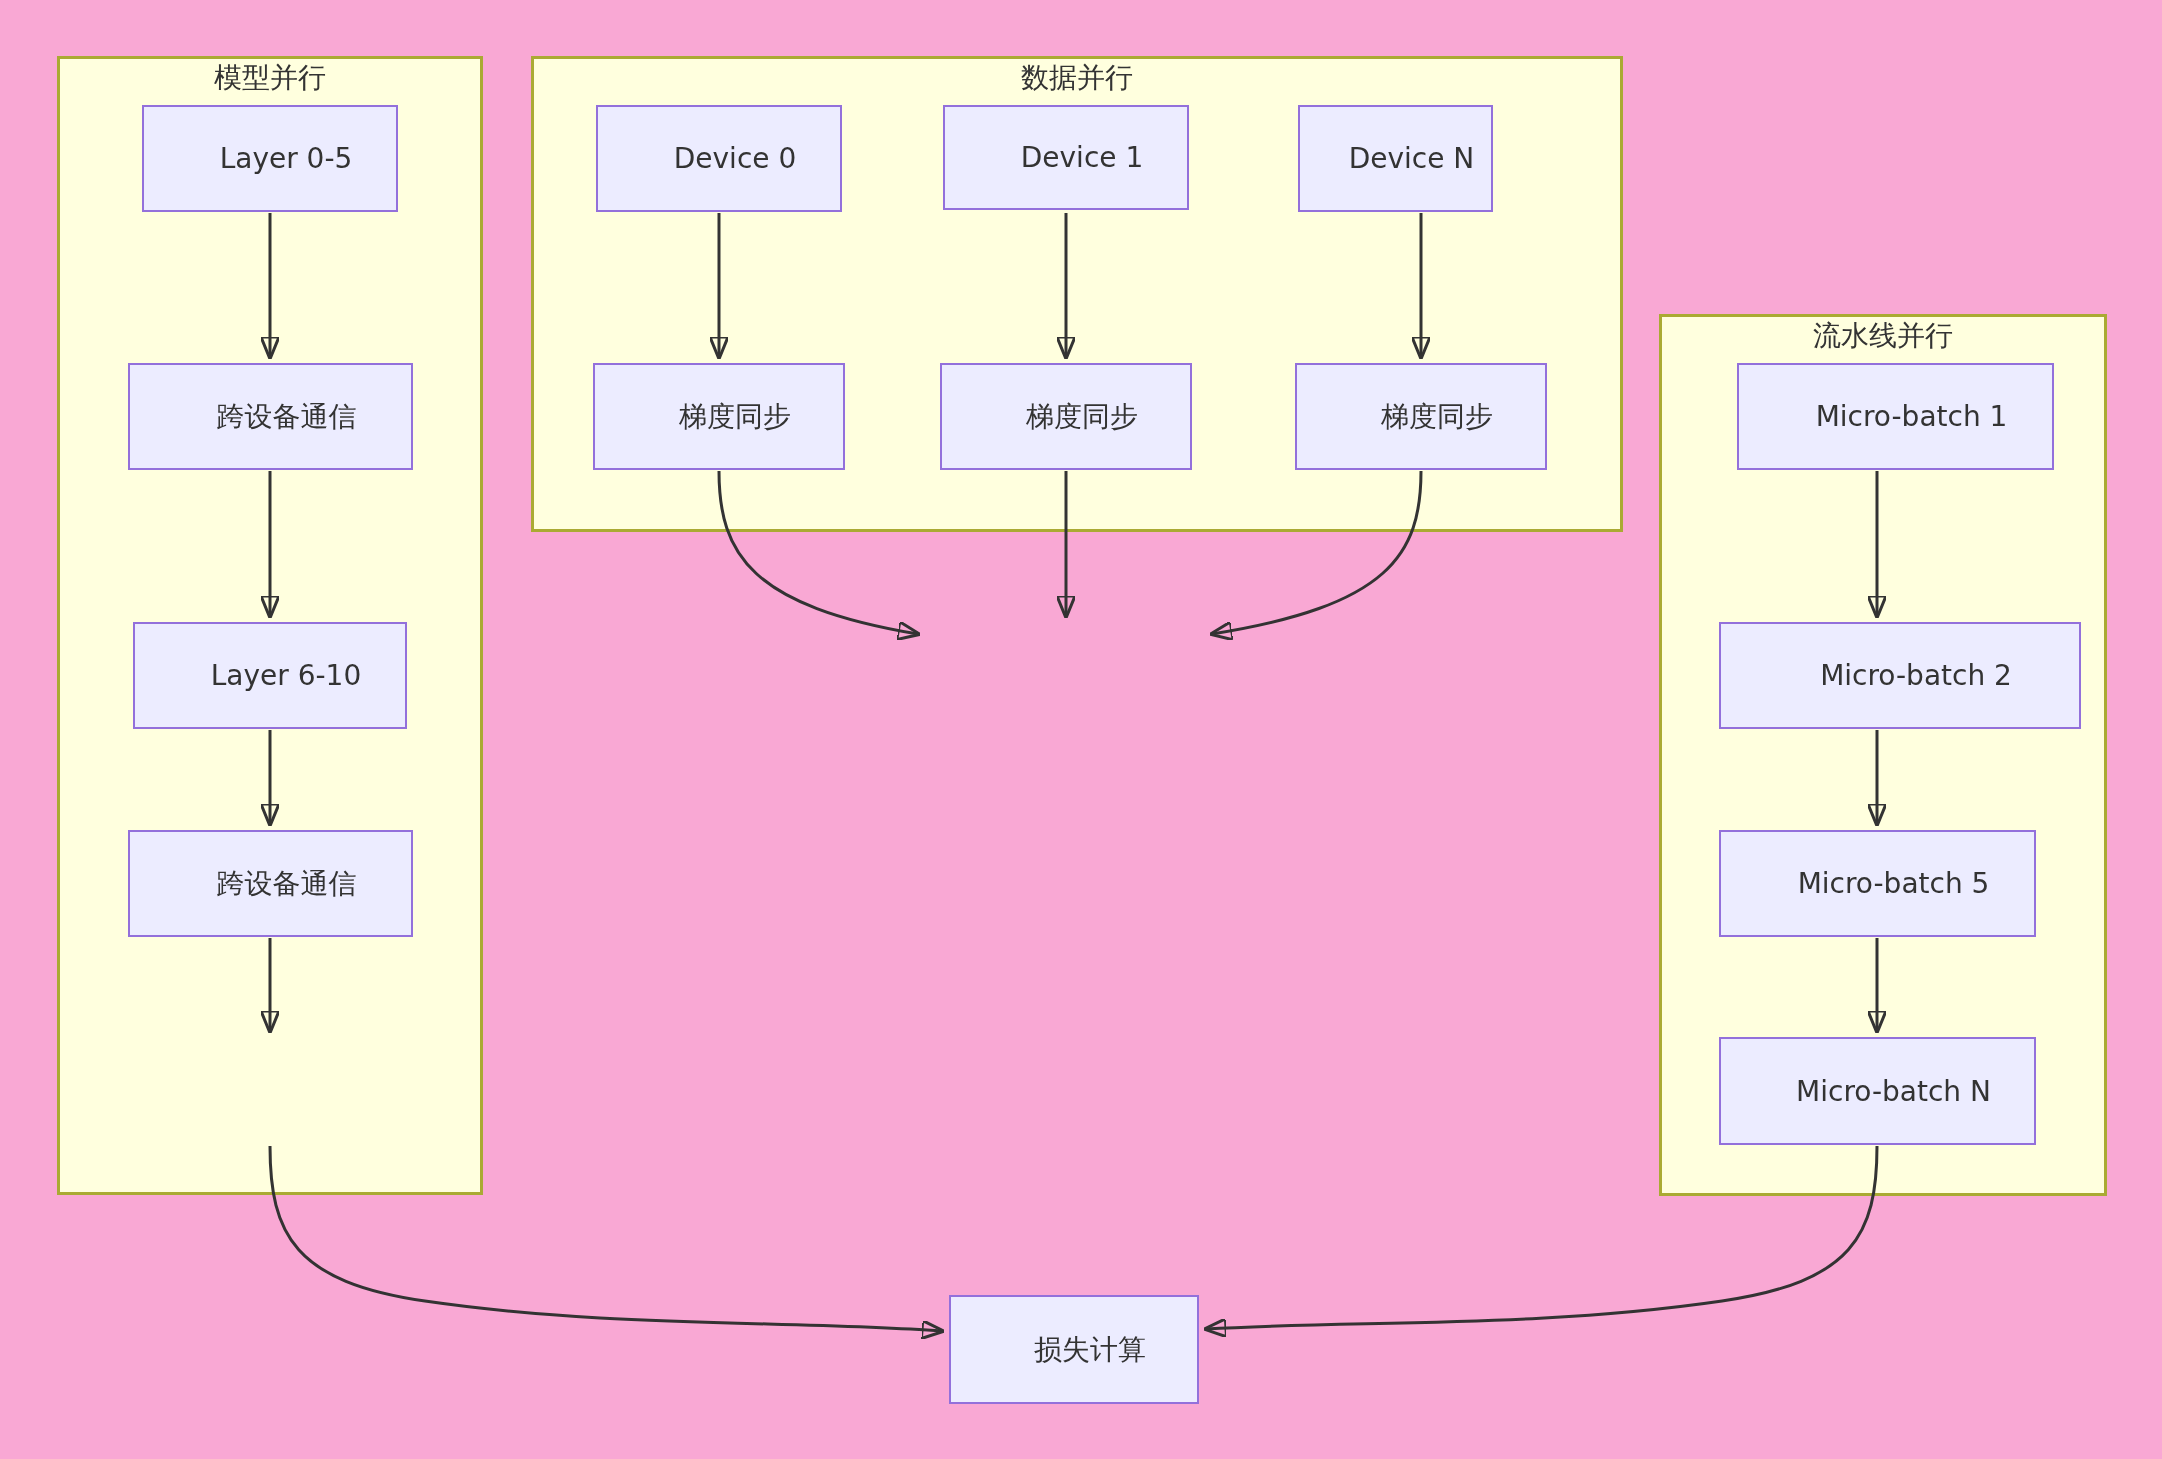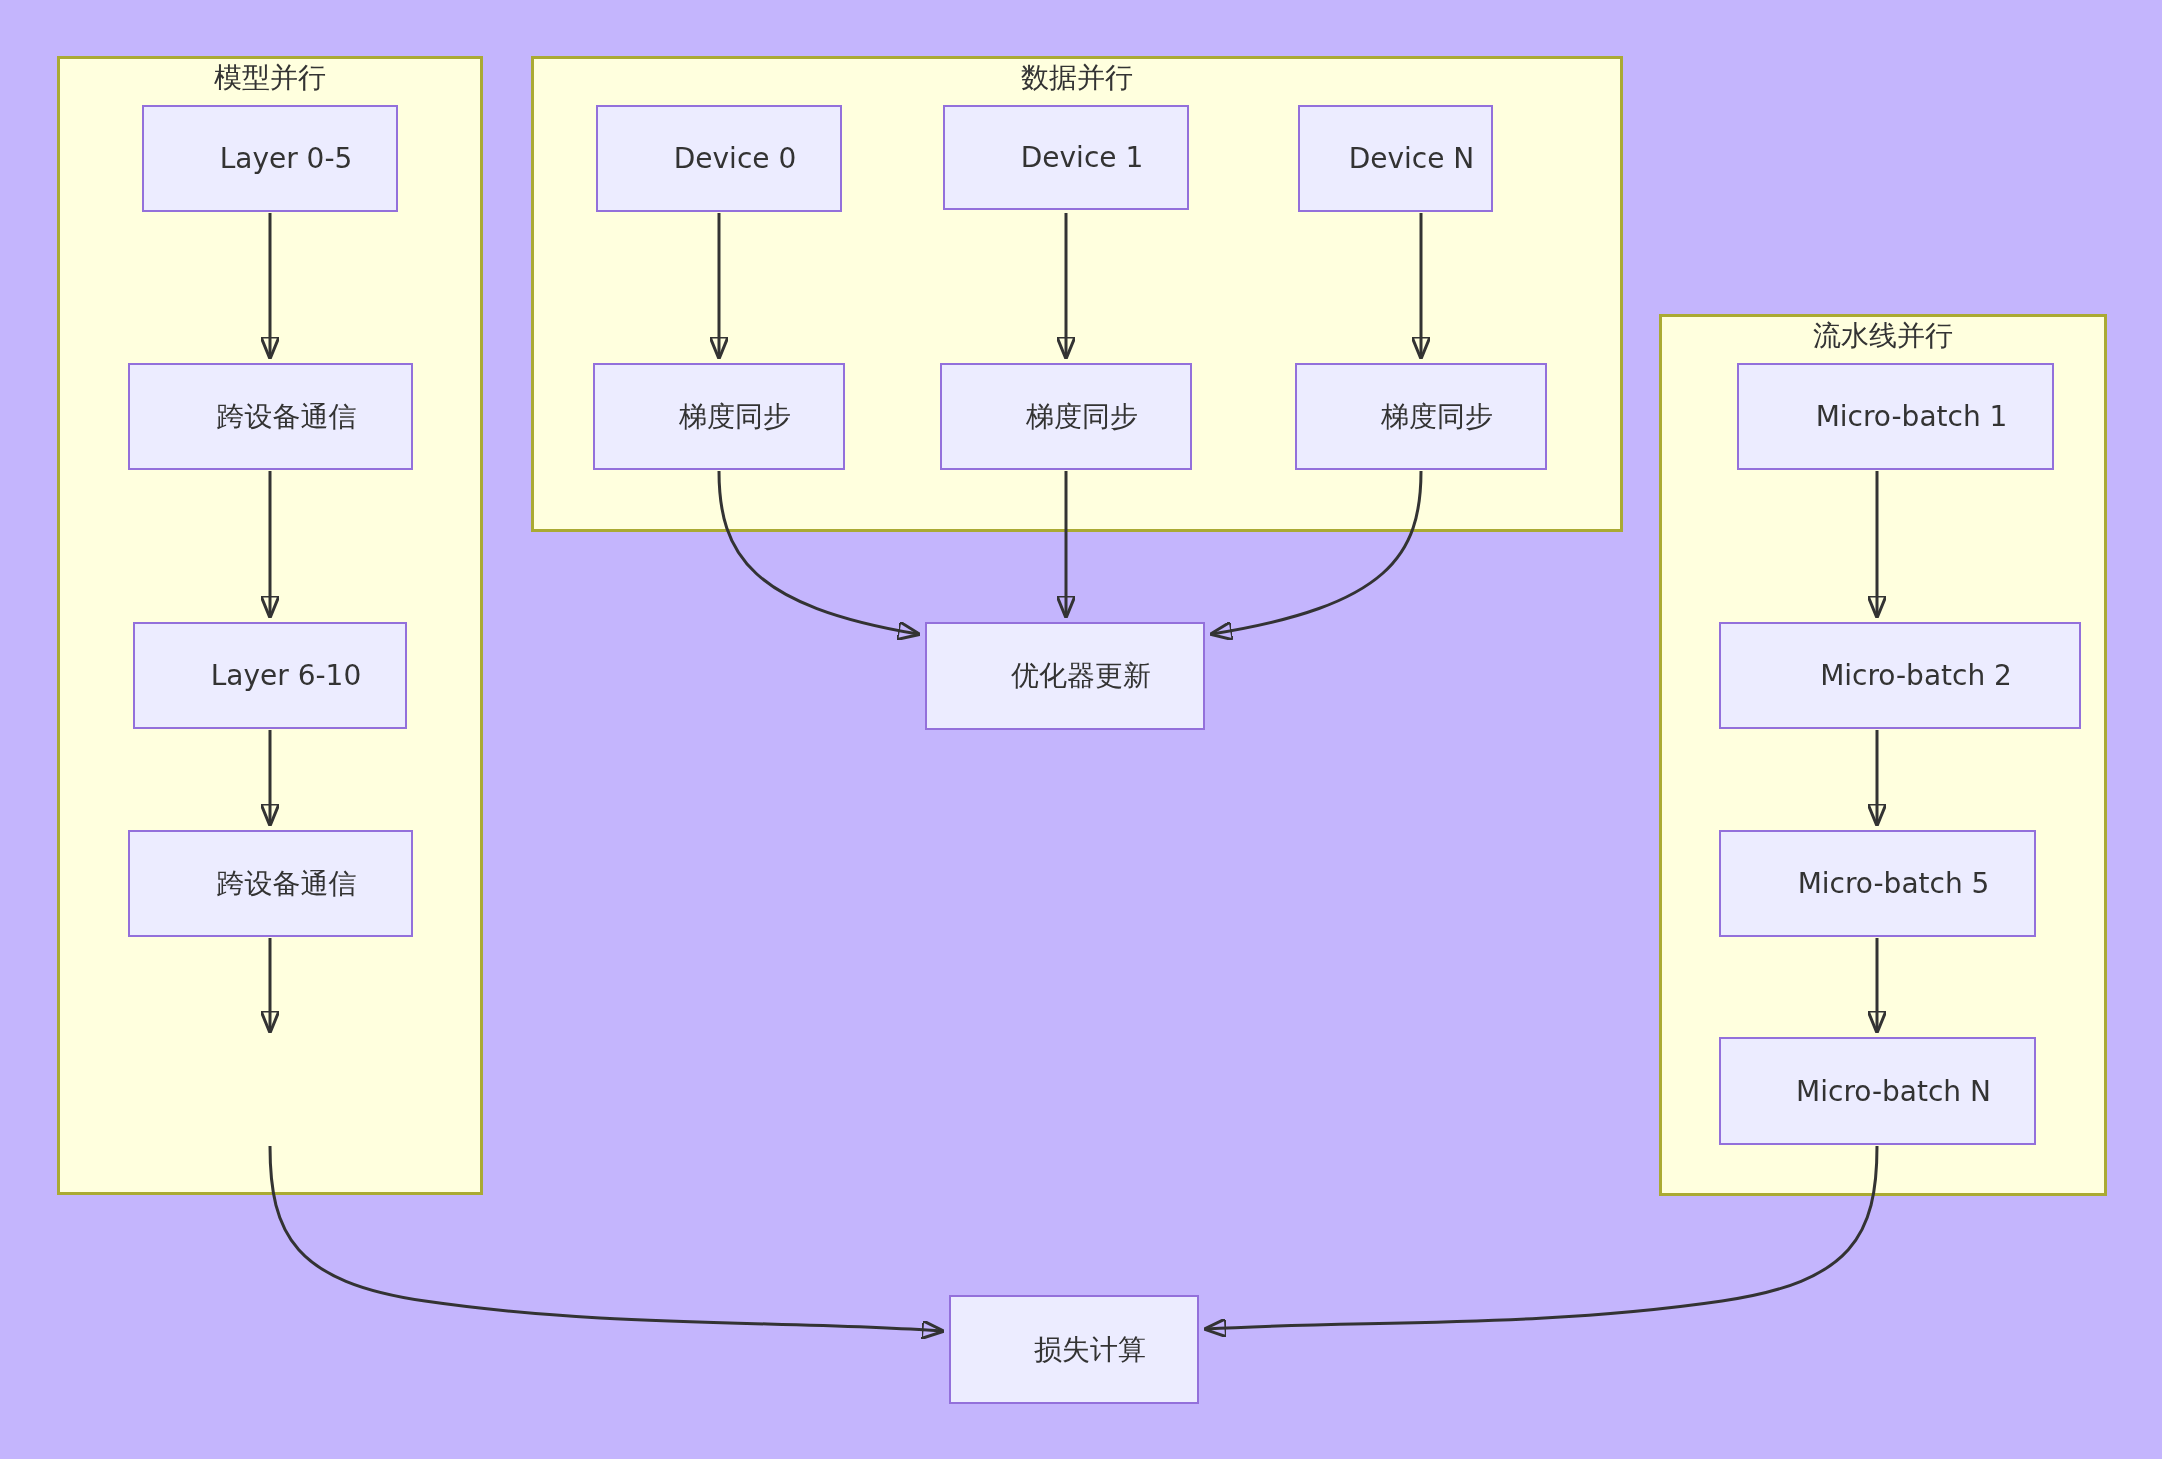--- a/index.html
+++ b/index.html
@@ -7,21 +7,21 @@
     --node-border:#9370DB;
     --cluster-fill:#FFFFDE;
     --cluster-border:#AAAA33;
     --edge:#333333;
     --text:#333333;
   }
   html,body{margin:0;padding:0;background:#ffffff;}
   .canvas{
     position:relative;
     width:2162px;height:1459px;
-    background:#c4b5fd;
+    background:#f9a8d4;
     font-family:"DejaVu Sans","Liberation Sans",sans-serif;
     overflow:hidden;
   }
   .cluster{
     position:absolute;
     background:var(--cluster-fill);
     border:3px solid var(--cluster-border);
     box-sizing:border-box;
     z-index:0;
   }
@@ -95,21 +95,20 @@
   <div class="node" style="left:128px;top:363px;width:285px;height:107px">跨设备通信</div>
   <div class="node" style="left:133px;top:622px;width:274px;height:107px">Layer 6-10</div>
   <div class="node" style="left:128px;top:830px;width:285px;height:107px">跨设备通信</div>
 
   <div class="node" style="left:596px;top:105px;width:246px;height:107px">Device 0</div>
   <div class="node" style="left:943px;top:105px;width:246px;height:105px">Device 1</div>
   <div class="node" style="left:1298px;top:105px;width:195px;height:107px">Device N</div>
   <div class="node" style="left:593px;top:363px;width:252px;height:107px">梯度同步</div>
   <div class="node" style="left:940px;top:363px;width:252px;height:107px">梯度同步</div>
   <div class="node" style="left:1295px;top:363px;width:252px;height:107px">梯度同步</div>
-  <div class="node" style="left:925px;top:622px;width:280px;height:108px">优化器更新</div>
 
   <div class="node" style="left:1737px;top:363px;width:317px;height:107px">Micro-batch 1</div>
   <div class="node" style="left:1719px;top:622px;width:362px;height:107px">Micro-batch 2</div>
   <div class="node" style="left:1719px;top:830px;width:317px;height:107px">Micro-batch 5</div>
   <div class="node" style="left:949px;top:1295px;width:250px;height:109px">损失计算</div>
 
   <div class="node" style="left:1719px;top:1037px;width:317px;height:108px">Micro-batch N</div>
 
 </div>
 

